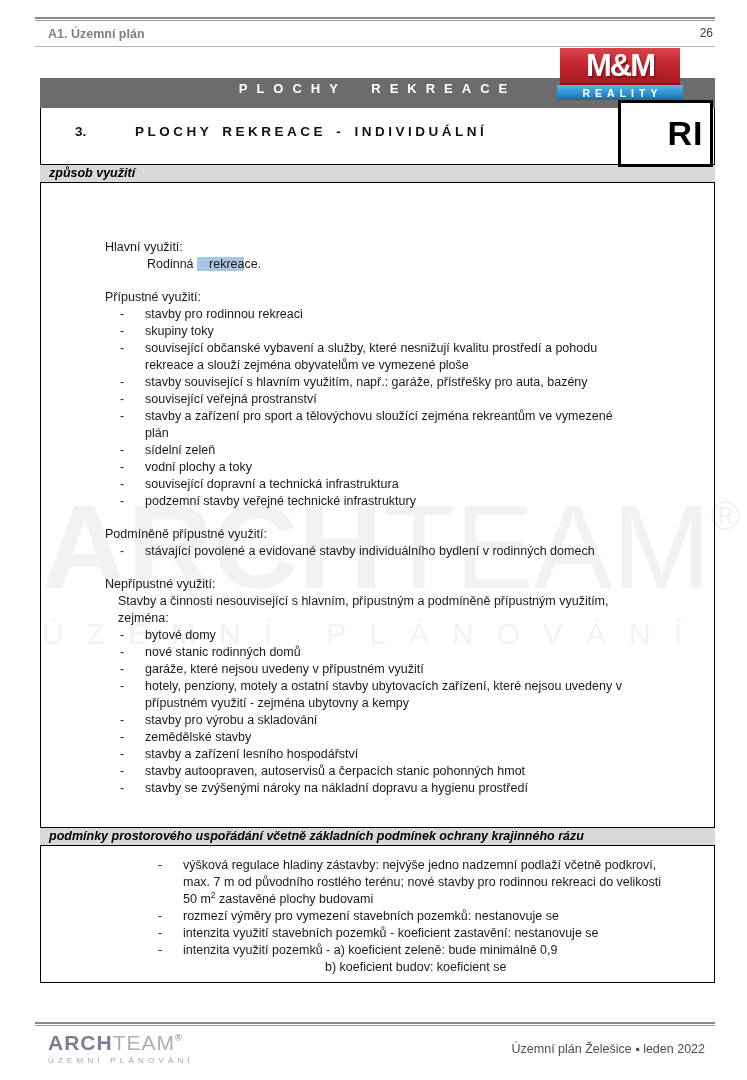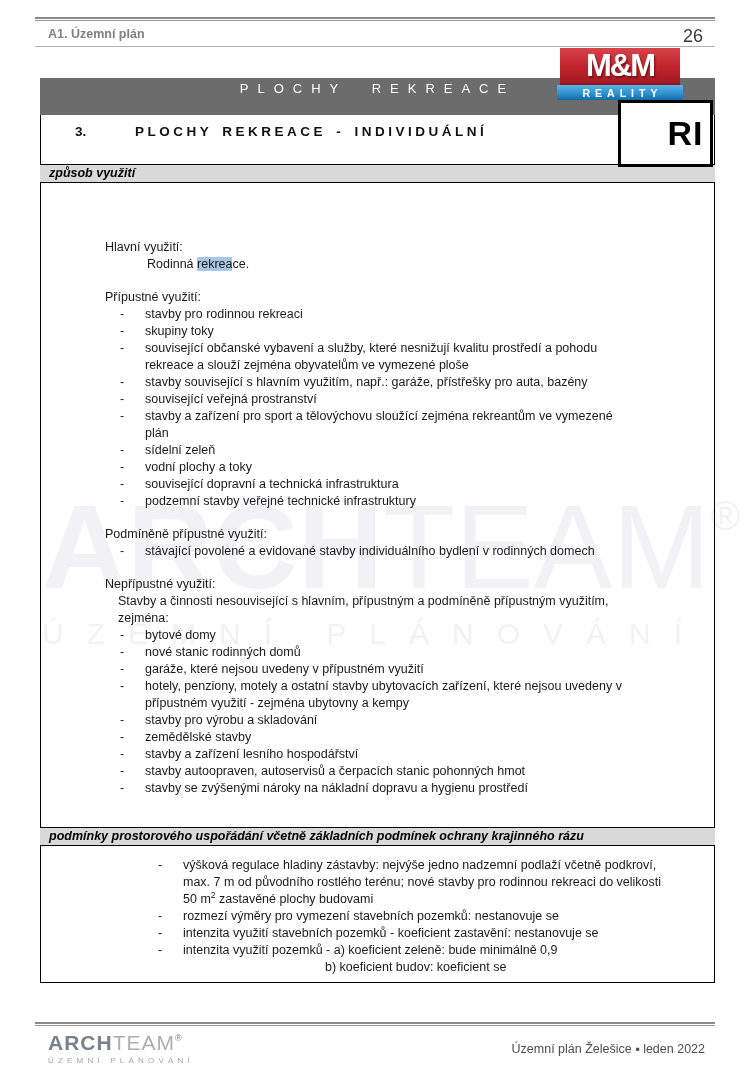--- a/index.html
+++ b/index.html
@@ -4,26 +4,26 @@
 <style>
   * { margin:0; padding:0; box-sizing:border-box; }
   html,body { background:#ffffff; }
   body { font-family:"Liberation Sans","DejaVu Sans",sans-serif; color:#1a1a1a; }
   .page { position:relative; width:747px; height:1080px; background:#fff; overflow:hidden; }
 
   
   .top-rule { position:absolute; left:35px; top:17px; width:680px; height:4px;
               border-top:2.5px solid #8a8a8a; border-bottom:1px solid #9a9a9a; }
   .breadcrumb { position:absolute; left:48px; top:27px; font-size:12.5px; font-weight:bold; color:#7f7f7f; }
-  .page-number { position:absolute; right:44px; top:26px; font-size:18px; color:#3a3a3a; }
+  .page-number { position:absolute; right:34px; top:26px; font-size:12px; color:#3a3a3a; }
   .header-rule { position:absolute; left:35px; top:46px; width:680px; border-top:1px solid #b2b2b2; }
 
   
-  .banner { position:absolute; left:40px; top:78px; width:675px; height:37px; background:#6c6c6c;
-            color:#fff; font-weight:normal; font-size:13px; letter-spacing:9px; word-spacing:12px;
+  .banner { position:absolute; left:40px; top:78px; width:675px; height:30px; background:#6c6c6c;
+            color:#fff; font-weight:bold; font-size:13px; letter-spacing:9px; word-spacing:12px;
             text-align:center; line-height:22px; z-index:2; }
   .mm-logo { position:absolute; left:557px; top:48px; width:126px; z-index:4; }
   .mm-top { margin:0 3px; height:37px; background:linear-gradient(180deg,#d8434a 0%,#c0242c 55%,#a41a22 100%);
             border-bottom:2px solid #8e141b; display:flex; align-items:center; justify-content:center;
             color:#fff; font-weight:bold; font-size:31px; letter-spacing:-2px;
             text-shadow:1.5px 1.5px 1px rgba(90,10,14,0.55); }
   .mm-bottom { height:15px; background:linear-gradient(180deg,#59b2e4 0%,#2e93d0 55%,#146ba6 100%);
                display:flex; align-items:center; justify-content:center; color:#fff; font-weight:bold;
                font-size:10.5px; letter-spacing:5px; text-indent:5px; }
 
@@ -60,21 +60,21 @@
                line-height:17px; z-index:1; }
   .heading { margin-left:65px; }
   .subline { margin-left:107px; }
   .gap { height:16px; }
   ul.dash-list { list-style:none; }
   .dash-list li { display:flex; margin-left:80px; }
   .dash-list .dash { width:25px; flex:none; }
   .dash-list .txt { flex:1; }
   .line { white-space:nowrap; }
   .intro { margin-left:78px; }
-  .hl { background:#a9c7e5; }
+  .hl { background:#a9c7e5;padding-left:12px; }
 
   
   .cond-section { position:absolute; left:40px; top:857px; width:675px; font-size:12.5px;
                   line-height:17px; z-index:1; }
   ul.cond-list { list-style:none; }
   .cond-list li { display:flex; margin-left:118px; }
   .cond-list .dash { width:25px; flex:none; }
   .cond-list .txt { flex:1; }
   .b-line { display:inline-block; margin-left:142px; }
   sup.unit { font-size:8.5px; vertical-align:super; line-height:0; }

